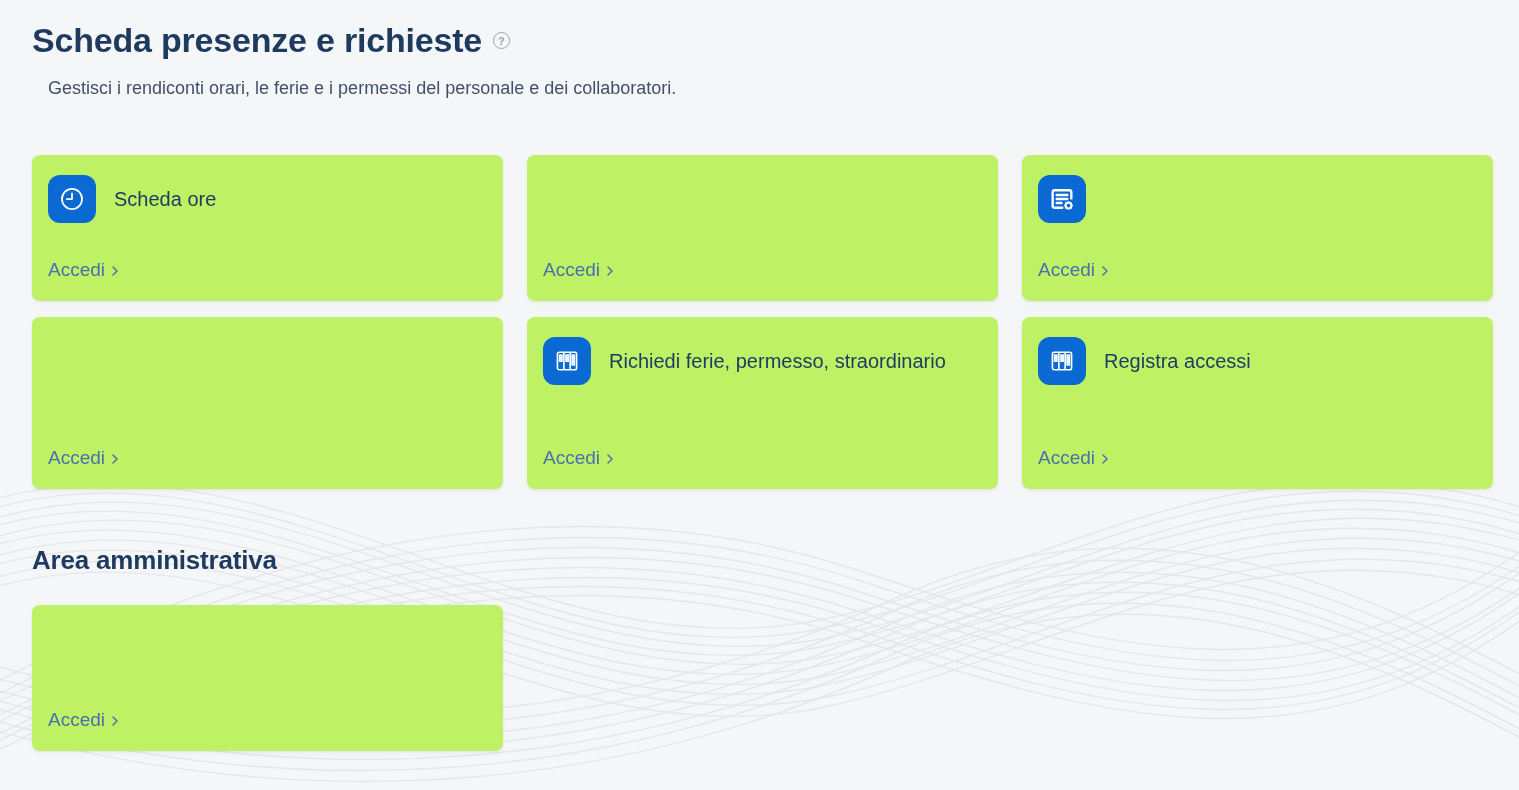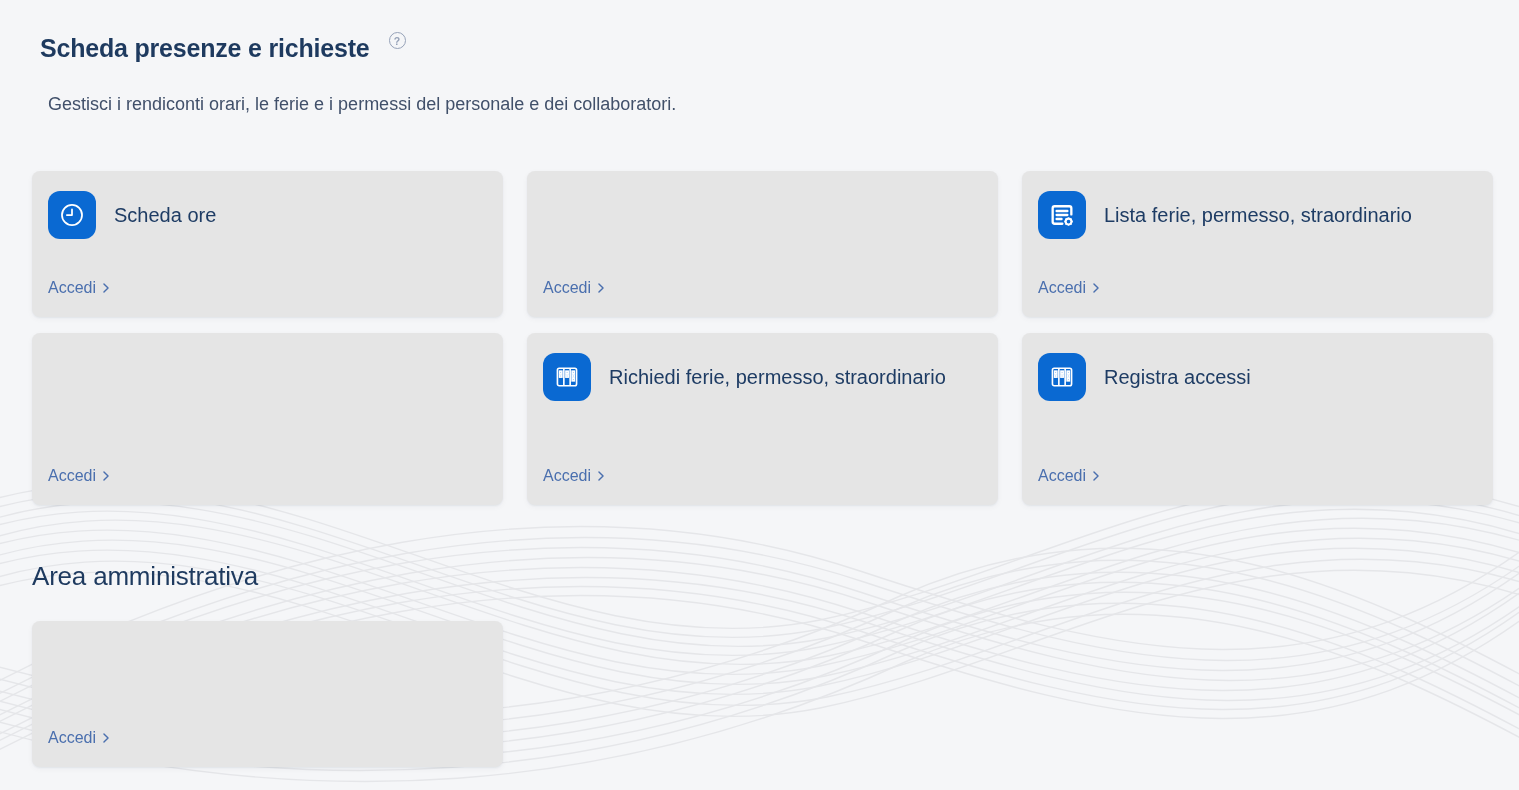--- a/index.html
+++ b/index.html
@@ -14,67 +14,67 @@
     position:absolute;left:0;top:450px;width:1519px;height:340px;
     z-index:0;pointer-events:none;
   }
   .content{
     position:relative;z-index:1;
     padding:24px 26px 0 32px;
     box-sizing:border-box;
   }
   .title-row{display:flex;align-items:flex-start;gap:11px;}
   h1{
-    margin:8px;font-size:25px;line-height:32px;font-weight:700;
+    margin:0;font-size:34px;line-height:32px;font-weight:700;
     color:#1e3a5f;letter-spacing:-0.2px;
   }
   .help{
     width:15px;height:15px;margin-top:8px;
     border:1.5px solid #96a2b8;border-radius:50%;
     color:#96a2b8;font-size:10.5px;font-weight:700;
     display:flex;align-items:center;justify-content:center;
     cursor:pointer;flex:none;
   }
   .subtitle{
     margin:21px 0 0 16px;font-size:18px;line-height:22px;color:#41506a;
   }
   .grid{
     margin-top:56px;
     display:grid;
     grid-template-columns:repeat(3, 1fr);
     column-gap:24px;row-gap:16px;
   }
   .card{
-    background:#e5e5e5;
+    background:#bef264;
     border-radius:8px;
     box-shadow:0 1px 2px rgba(25,39,70,0.06), 0 2px 6px rgba(25,39,70,0.04);
     padding:20px 16px 20px 16px;
     box-sizing:border-box;
     min-height:146px;
     display:flex;flex-direction:column;
     cursor:pointer;
   }
   .card.tall{min-height:172px;}
   .card-head{display:flex;align-items:center;gap:18px;}
   .tile{
     width:48px;height:48px;border-radius:12px;background:#0a69d2;
     display:flex;align-items:center;justify-content:center;flex:none;
   }
   .card-title{
     font-size:20px;line-height:26px;font-weight:500;color:#1e3c64;
   }
   .accedi{
     margin-top:auto;
-    display:flex;align-items:flex-start;gap:3px;
-    color:#4a6fae;font-size:16px;font-weight:500;
+    display:flex;align-items:center;gap:3px;
+    color:#4a6fae;font-size:19px;font-weight:500;
     text-decoration:none;cursor:pointer;width:max-content;
   }
   .accedi .chev{display:flex;margin-top:2px;}
   h2{
-    margin:56px 0 0 0;font-size:26px;line-height:30px;font-weight:400;
+    margin:56px 0 0 0;font-size:26px;line-height:30px;font-weight:700;
     color:#1e3a5f;letter-spacing:-0.2px;
   }
   .grid.single{margin-top:30px;}
 </style>
 </head>
 <body>
 
 <svg class="waves" viewBox="0 0 1519 340" preserveAspectRatio="none" aria-hidden="true">
   <defs>
     <path id="wA" d="M-40 60 C 260 -50, 520 230, 820 170 C 1060 120, 1260 -40, 1560 70"></path>
@@ -158,21 +158,20 @@
         <span class="tile">
           <svg width="28" height="28" viewBox="0 0 24 24" fill="none" stroke="#fff" stroke-width="2">
             <path d="M20 11.5V6.2c0-.9-.75-1.7-1.7-1.7H5.7C4.75 4.5 4 5.3 4 6.2v11.6c0 .9.75 1.7 1.7 1.7h6.6" stroke-linecap="round"></path>
             <path d="M7.4 8.6h9.2M7.4 12h9.2M7.4 15.4h4.2" stroke-linecap="round"></path>
             <g stroke-width="1.6">
               <circle cx="17.6" cy="17.6" r="2.4"></circle>
               <path d="M17.6 13.9v1M17.6 20.3v1M13.9 17.6h1M20.3 17.6h1M15 15l.8.8M19.4 19.4l.8.8M20.2 15l-.8.8M15.8 19.4l-.8.8"></path>
             </g>
           </svg>
         </span>
-        <span class="card-title">Lista ferie, permesso, straordinario</span>
       </div>
       <a class="accedi">
         <span>Accedi</span>
         <span class="chev">
           <svg width="14" height="14" viewBox="0 0 24 24" fill="none" stroke="currentColor" stroke-width="2.4">
             <path d="M8.5 5l7 7-7 7" stroke-linecap="round" stroke-linejoin="round"></path>
           </svg>
         </span>
       </a>
     </div>

